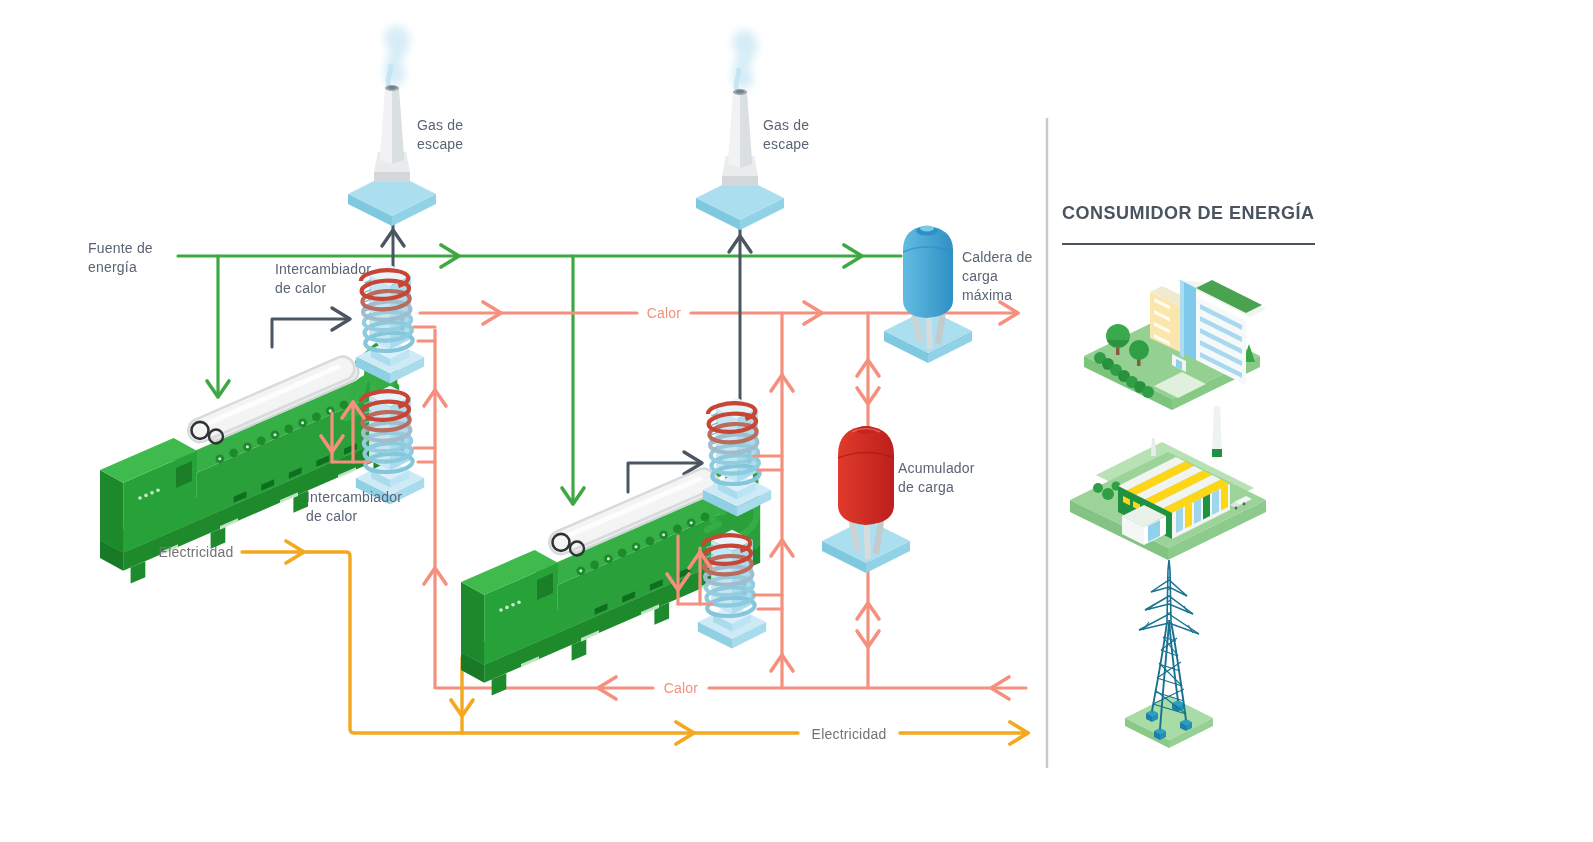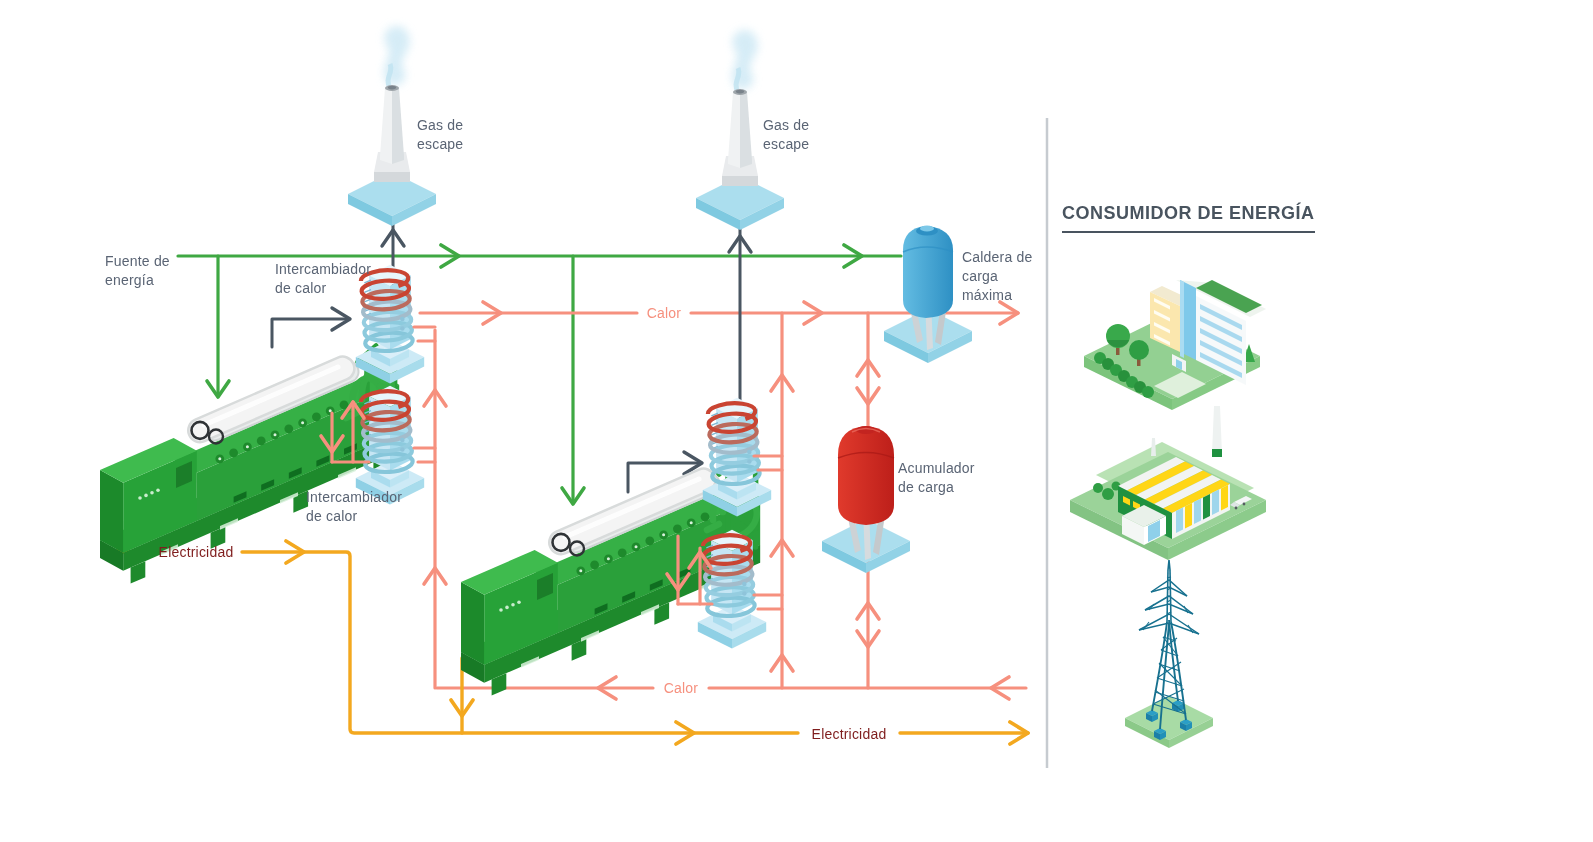--- a/index.html
+++ b/index.html
@@ -3,23 +3,23 @@
 <meta charset="utf-8">
 <style>
   html,body{margin:0;padding:0;background:#ffffff;}
   .stage{position:relative;width:1593px;height:842px;background:#ffffff;overflow:hidden;
          font-family:"Liberation Sans", sans-serif;}
   .stage svg.layer{position:absolute;left:0;top:0;}
   .lbl{position:absolute;font-size:14px;font-weight:500;line-height:1.34;color:#5a6474;
        letter-spacing:.2px;white-space:pre-line;}
   .lbl.center{transform:translate(-50%,-50%);text-align:center;white-space:nowrap;}
   .lbl.heat{color:#f6907e;}
-  .lbl.elec{color:#7f1d1d;}
+  .lbl.elec{color:#737373;}
   .consumer-title{position:absolute;left:1062px;top:203px;font-size:18px;font-weight:bold;
-       color:#49545f;letter-spacing:.5px;padding-bottom:7px;border-bottom:2.5px solid #49545f;
+       color:#49545f;letter-spacing:.5px;padding-bottom:19px;border-bottom:2.5px solid #49545f;
        white-space:nowrap;}
 </style>
 </head>
 <body>
 
 <div class="stage">
 
 <svg class="layer" width="1593" height="842" viewBox="0 0 1593 842">
   <defs>
     <filter id="blur4" x="-60%" y="-60%" width="220%" height="220%">
@@ -473,21 +473,21 @@
       <g stroke-width="1.1">
         <path d="M-26,-88 L-20,-96"></path>
             <path d="M24,-85 L19,-93"></path>
         <path d="M-20,-108 L-15,-114"></path>
             <path d="M19,-105 L15,-112"></path>
       </g>
     </g>
   </g>
 </svg>
 
-<div class="lbl" style="left:105px;top:239px;margin-top:13px;">Fuente de
+<div class="lbl" style="left:88px;top:239px;">Fuente de
 energía</div>
 
 <div class="lbl" style="left:417px;top:116px;">Gas de
 escape</div>
 
 <div class="lbl" style="left:763px;top:116px;">Gas de
 escape</div>
 
 <div class="lbl" style="left:275px;top:260px;">Intercambiador
 de calor</div>

